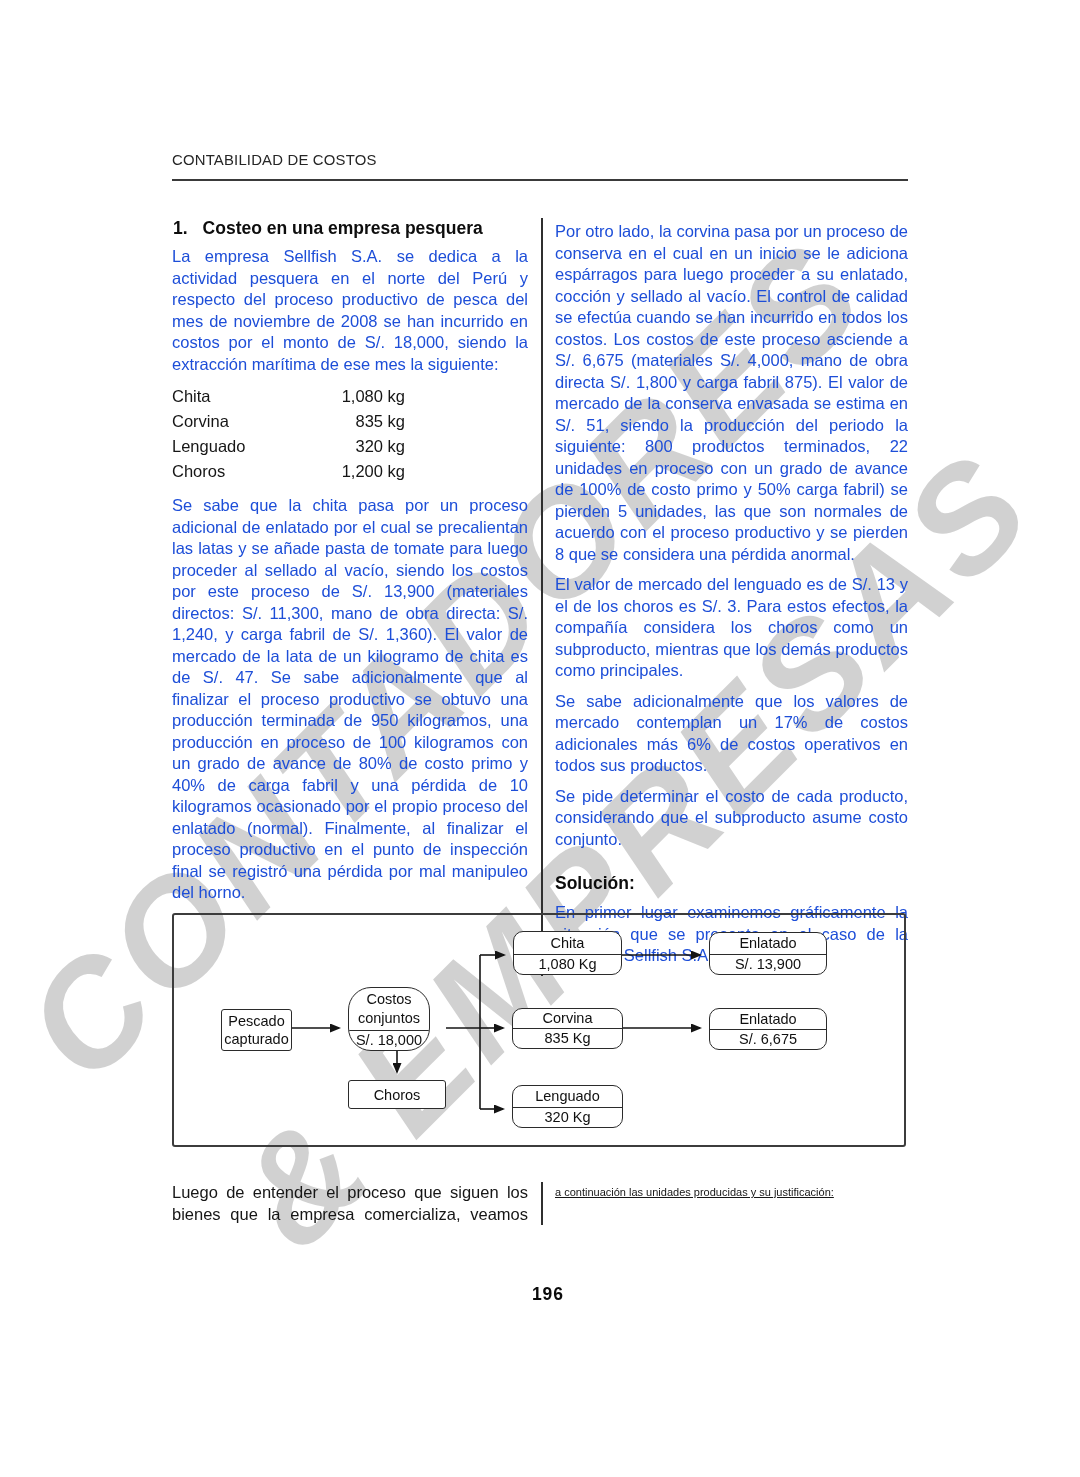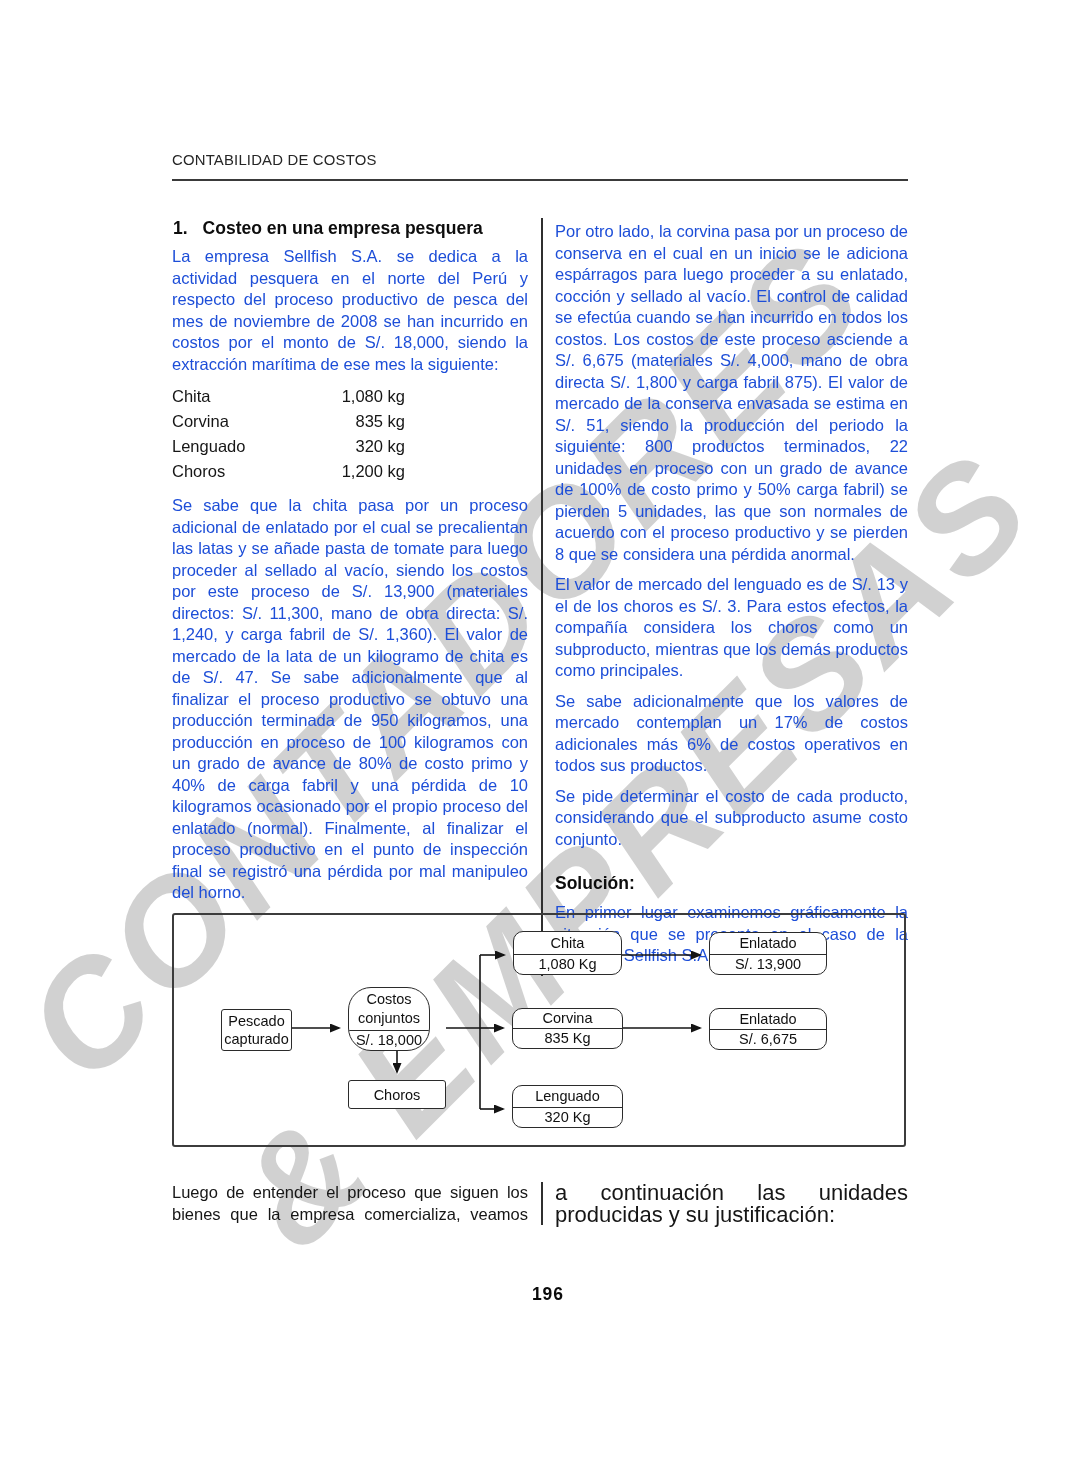--- a/index.html
+++ b/index.html
@@ -57,21 +57,21 @@
     font-size:14.5px; color:#101010; text-align:center;
   }
   .dbox .t { flex:1; display:flex; flex-direction:column; align-items:center; justify-content:center; line-height:19px; }
   .dbox .v { border-top:1.5px solid #2b2b2b; display:flex; align-items:center; justify-content:center; padding:1px 0 2px 0; }
   .dbox.plain { justify-content:center; border-radius:3px; }
   .dbox.plain .t { line-height:18px; }
   
   .bottom-cols { position:absolute; left:172px; top:1182px; width:736px; display:flex; z-index:1; }
   .bottom-left  { width:356px; font-size:16.5px; line-height:21.5px; text-align:justify; text-align-last:justify; color:#161616; }
   .bottom-rule  { width:2px; background:#2f2f2f; margin:0 12px 0 13px; }
-  .bottom-right { width:353px; font-size:22px; line-height:21.5px; text-align:justify; color:#161616; }
+  .bottom-right { width:353px; font-size:11px; line-height:21.5px; text-align:justify; color:#161616;text-decoration:underline; }
   .page-number { position:absolute; left:8px; top:1284px; width:1080px; text-align:center; font-weight:bold; font-size:17.5px; letter-spacing:1px; color:#0b0b0b; z-index:1; }
 </style>
 </head>
 <body>
 
 <div class="page">
 
   <div class="watermark">
     <span>CONTADORES</span>
     <span>&amp; EMPRESAS</span>

